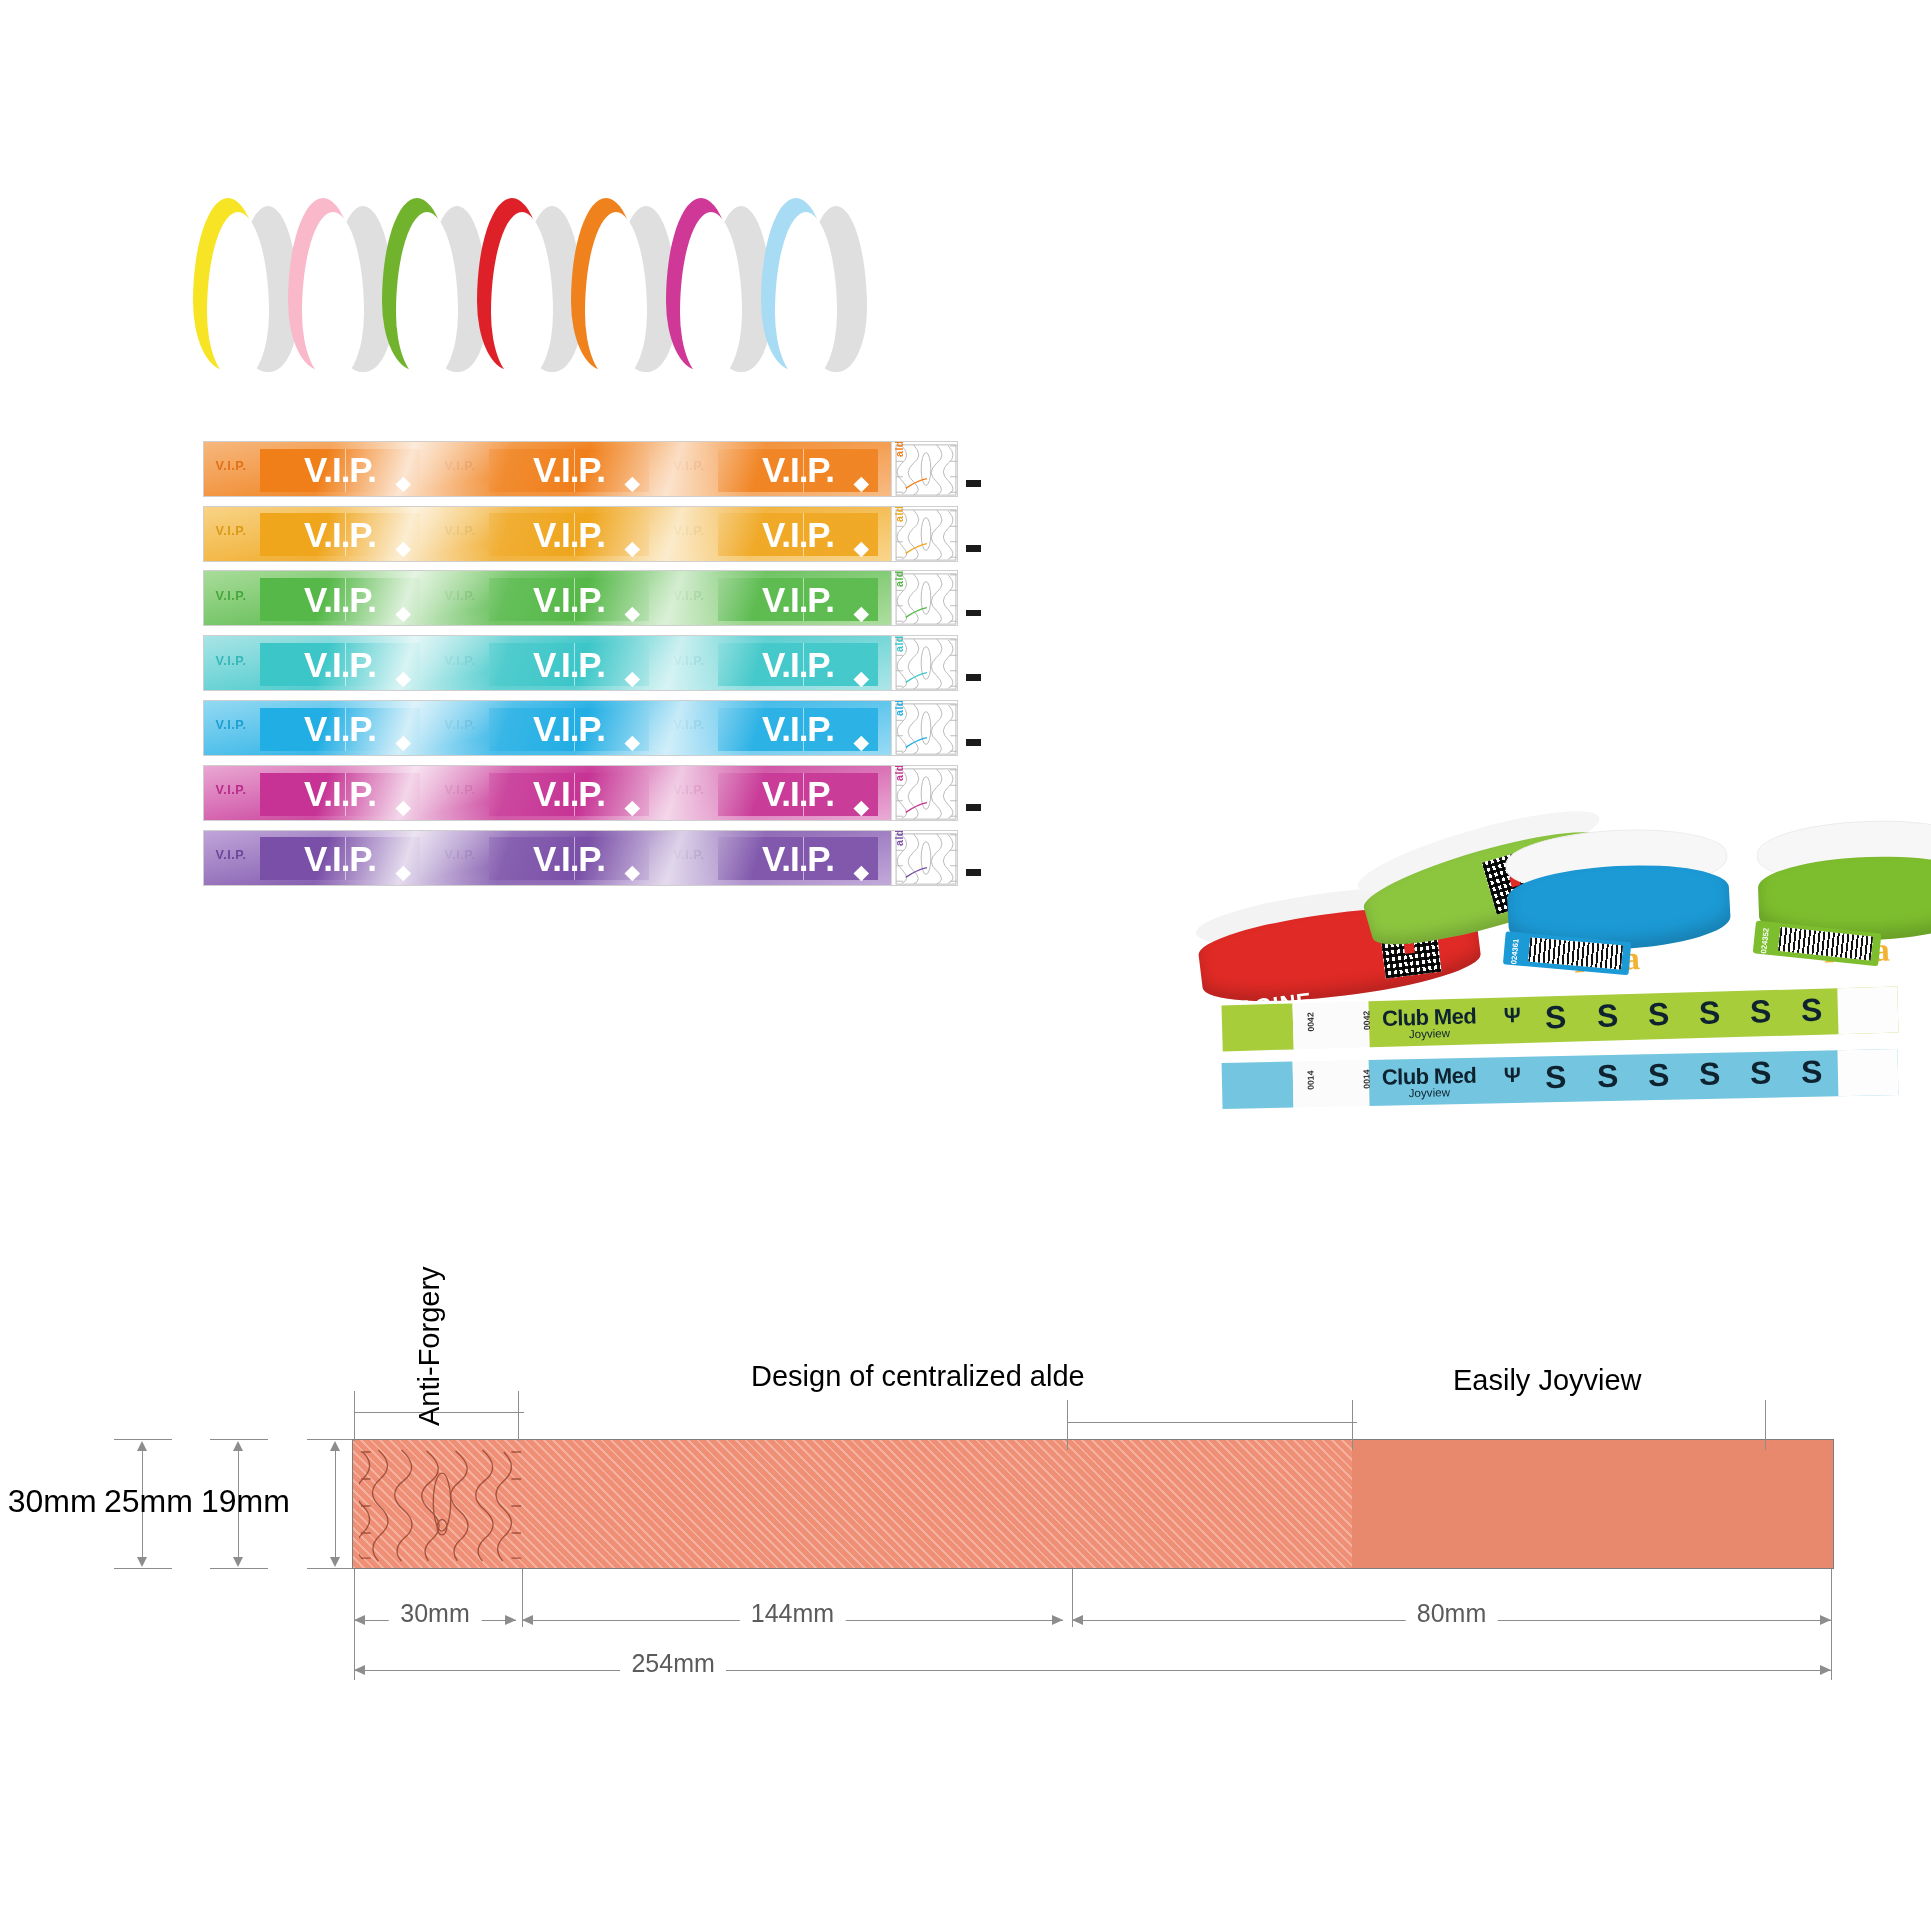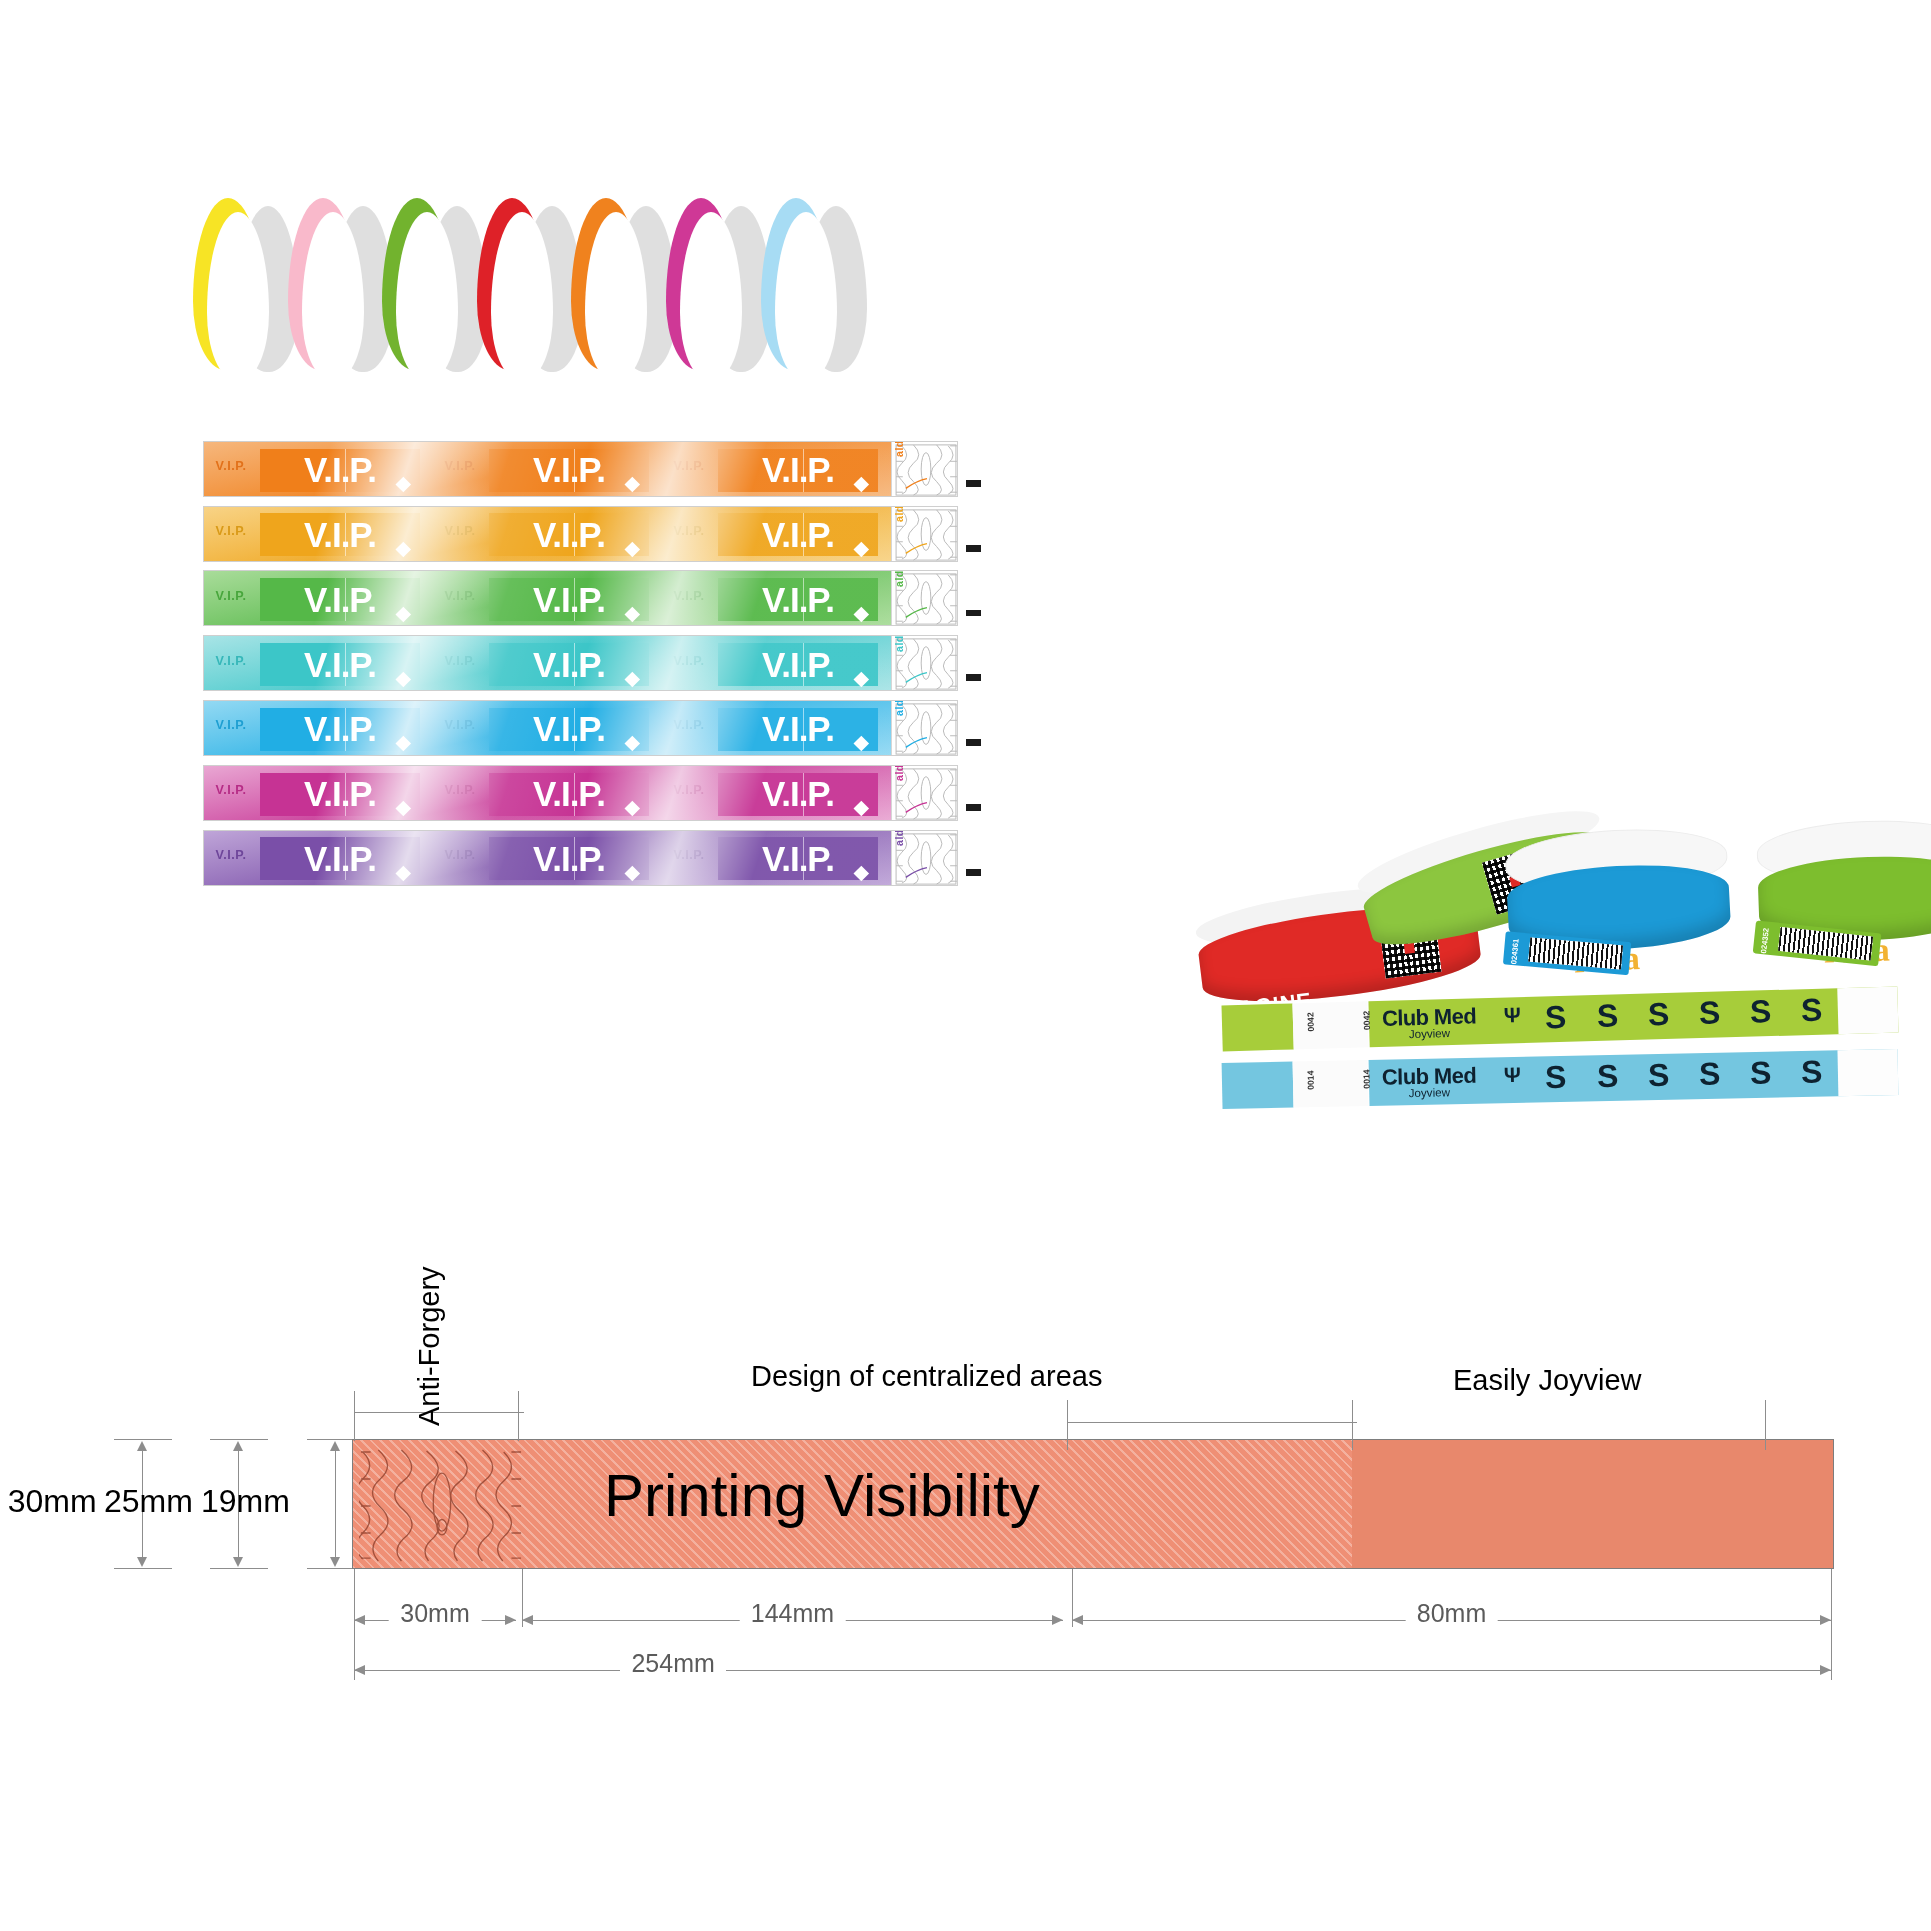--- a/index.html
+++ b/index.html
@@ -663,33 +663,32 @@
             <path d="M100 5 q22 18 4 32 q-18 14 0 30 q18 16 0 31 q-10 10 -2 21"></path>
             <path d="M128 4 q20 18 2 32 q-18 14 0 30 q18 16 0 30 q-12 12 -2 23"></path>
             <path d="M150 6 q16 16 0 30 q-16 14 0 29 q16 15 0 29 q-12 12 -1 25"></path>
             <ellipse cx="86" cy="58" rx="9" ry="30"></ellipse>
             <ellipse cx="86" cy="84" rx="5" ry="8"></ellipse>
             <path d="M2 6 h10 M2 34 h10 M2 62 h10 M2 90 h10 M2 116 h10"></path>
             <path d="M158 6 h10 M158 34 h10 M158 62 h10 M158 90 h10 M158 116 h10"></path>
           </g>
         </svg>
       </div>
-      <div class="band-text">Printing Visibility</div>
     </div>
 
     <div id="toplabels">
         <div class="lead" style="left: 354px; top: 145px; height: 50px;"></div>
         <div class="lead" style="left: 518px; top: 145px; height: 50px;"></div>
         <div class="lead" style="left: 1067px; top: 154px; height: 50px;"></div>
         <div class="lead" style="left: 1352px; top: 154px; height: 50px;"></div>
         <div class="lead" style="left: 1765px; top: 154px; height: 50px;"></div>
         <div class="leadh" style="left: 354px; top: 166px; width: 170px;"></div>
         <div class="leadh" style="left: 1067px; top: 176px; width: 290px;"></div>
         <div class="vert-label" style="left: 446px; top: 147px;">Anti-Forgery</div>
-        <div class="top-label" style="left: 751px; top: 114px;">Design of centralized areas</div>
+        <div class="top-label" style="left: 751px; top: 114px;">Design of centralized alde</div>
         <div class="top-label" style="left: 1453px; top: 118px;">Easily Joyview</div>
       </div>
 
     <div id="wdims">
         <div class="dim-h" style="left: 354px; top: 365px; width: 162px;">
           <div class="hline"></div>
           <div class="al"></div>
           <div class="ar"></div>
           <div class="ht">30mm</div>
         </div>

